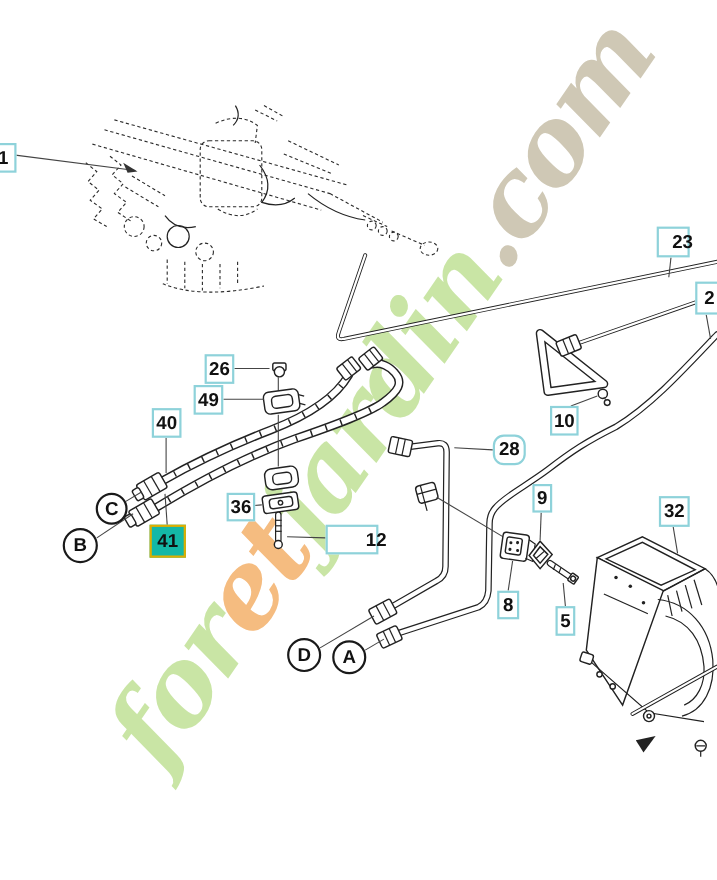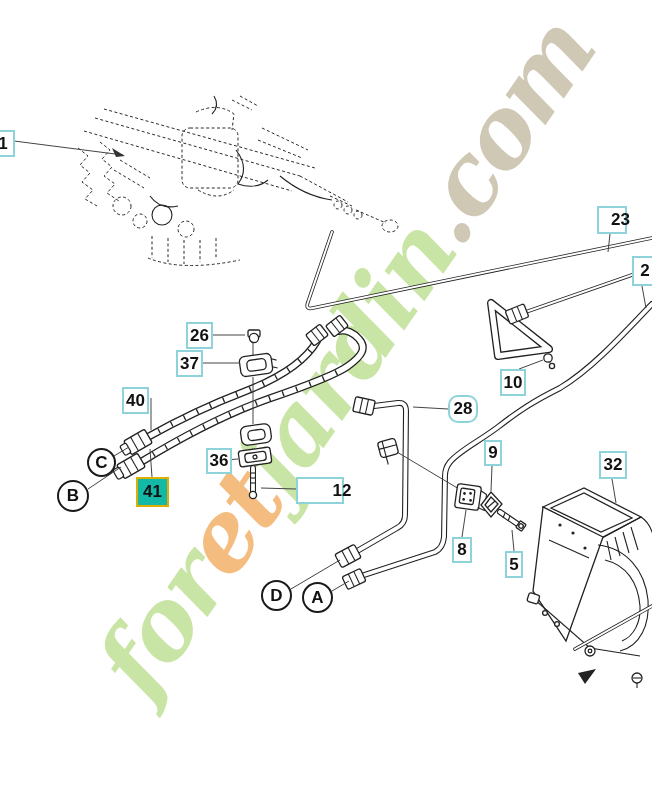--- a/index.html
+++ b/index.html
@@ -279,22 +279,22 @@
       <line class="thin" x1="612" y1="479" x2="616" y2="503"></line>
       <line class="thin" x1="114" y1="456" x2="129" y2="447"></line>
       <line class="thin" x1="88" y1="489" x2="121" y2="467"></line>
       <line class="thin" x1="291" y1="589" x2="340" y2="560"></line>
       <line class="thin" x1="332" y1="591" x2="349" y2="581"></line>
     </g>
   </svg>
 
   <div class="callout" style="left:-9px;top:130px;width:24px;height:27px;">1</div>
   <div class="callout" style="left:186px;top:322px;width:27px;height:27px;">26</div>
-  <div class="callout" style="left:176px;top:350px;width:27px;height:27px;">37</div>
-  <div class="callout" style="left:122px;top:371px;width:27px;height:27px;margin-top:16px;">40</div>
+  <div class="callout" style="left:176px;top:350px;width:27px;height:27px;">49</div>
+  <div class="callout" style="left:138px;top:371px;width:27px;height:27px;">40</div>
   <div class="callout hl" style="left:136px;top:477px;width:33px;height:30px;">41</div>
   <div class="callout" style="left:186px;top:448px;width:26px;height:26px;margin-left:20px;">36</div>
   <div class="callout" style="left:296px;top:477px;width:28px;height:27px;padding-left:44px;">12</div>
   <div class="callout" style="left:448px;top:395px;width:30px;height:28px;border-radius:10px;">28</div>
   <div class="callout" style="left:500px;top:369px;width:26px;height:27px;">10</div>
   <div class="callout" style="left:597px;top:206px;width:30px;height:28px;padding-left:17px;">23</div>
   <div class="callout" style="left:632px;top:256px;width:26px;height:30px;">2</div>
   <div class="callout" style="left:484px;top:440px;width:18px;height:26px;">9</div>
   <div class="callout" style="left:452px;top:537px;width:20px;height:26px;">8</div>
   <div class="callout" style="left:505px;top:551px;width:18px;height:27px;">5</div>

